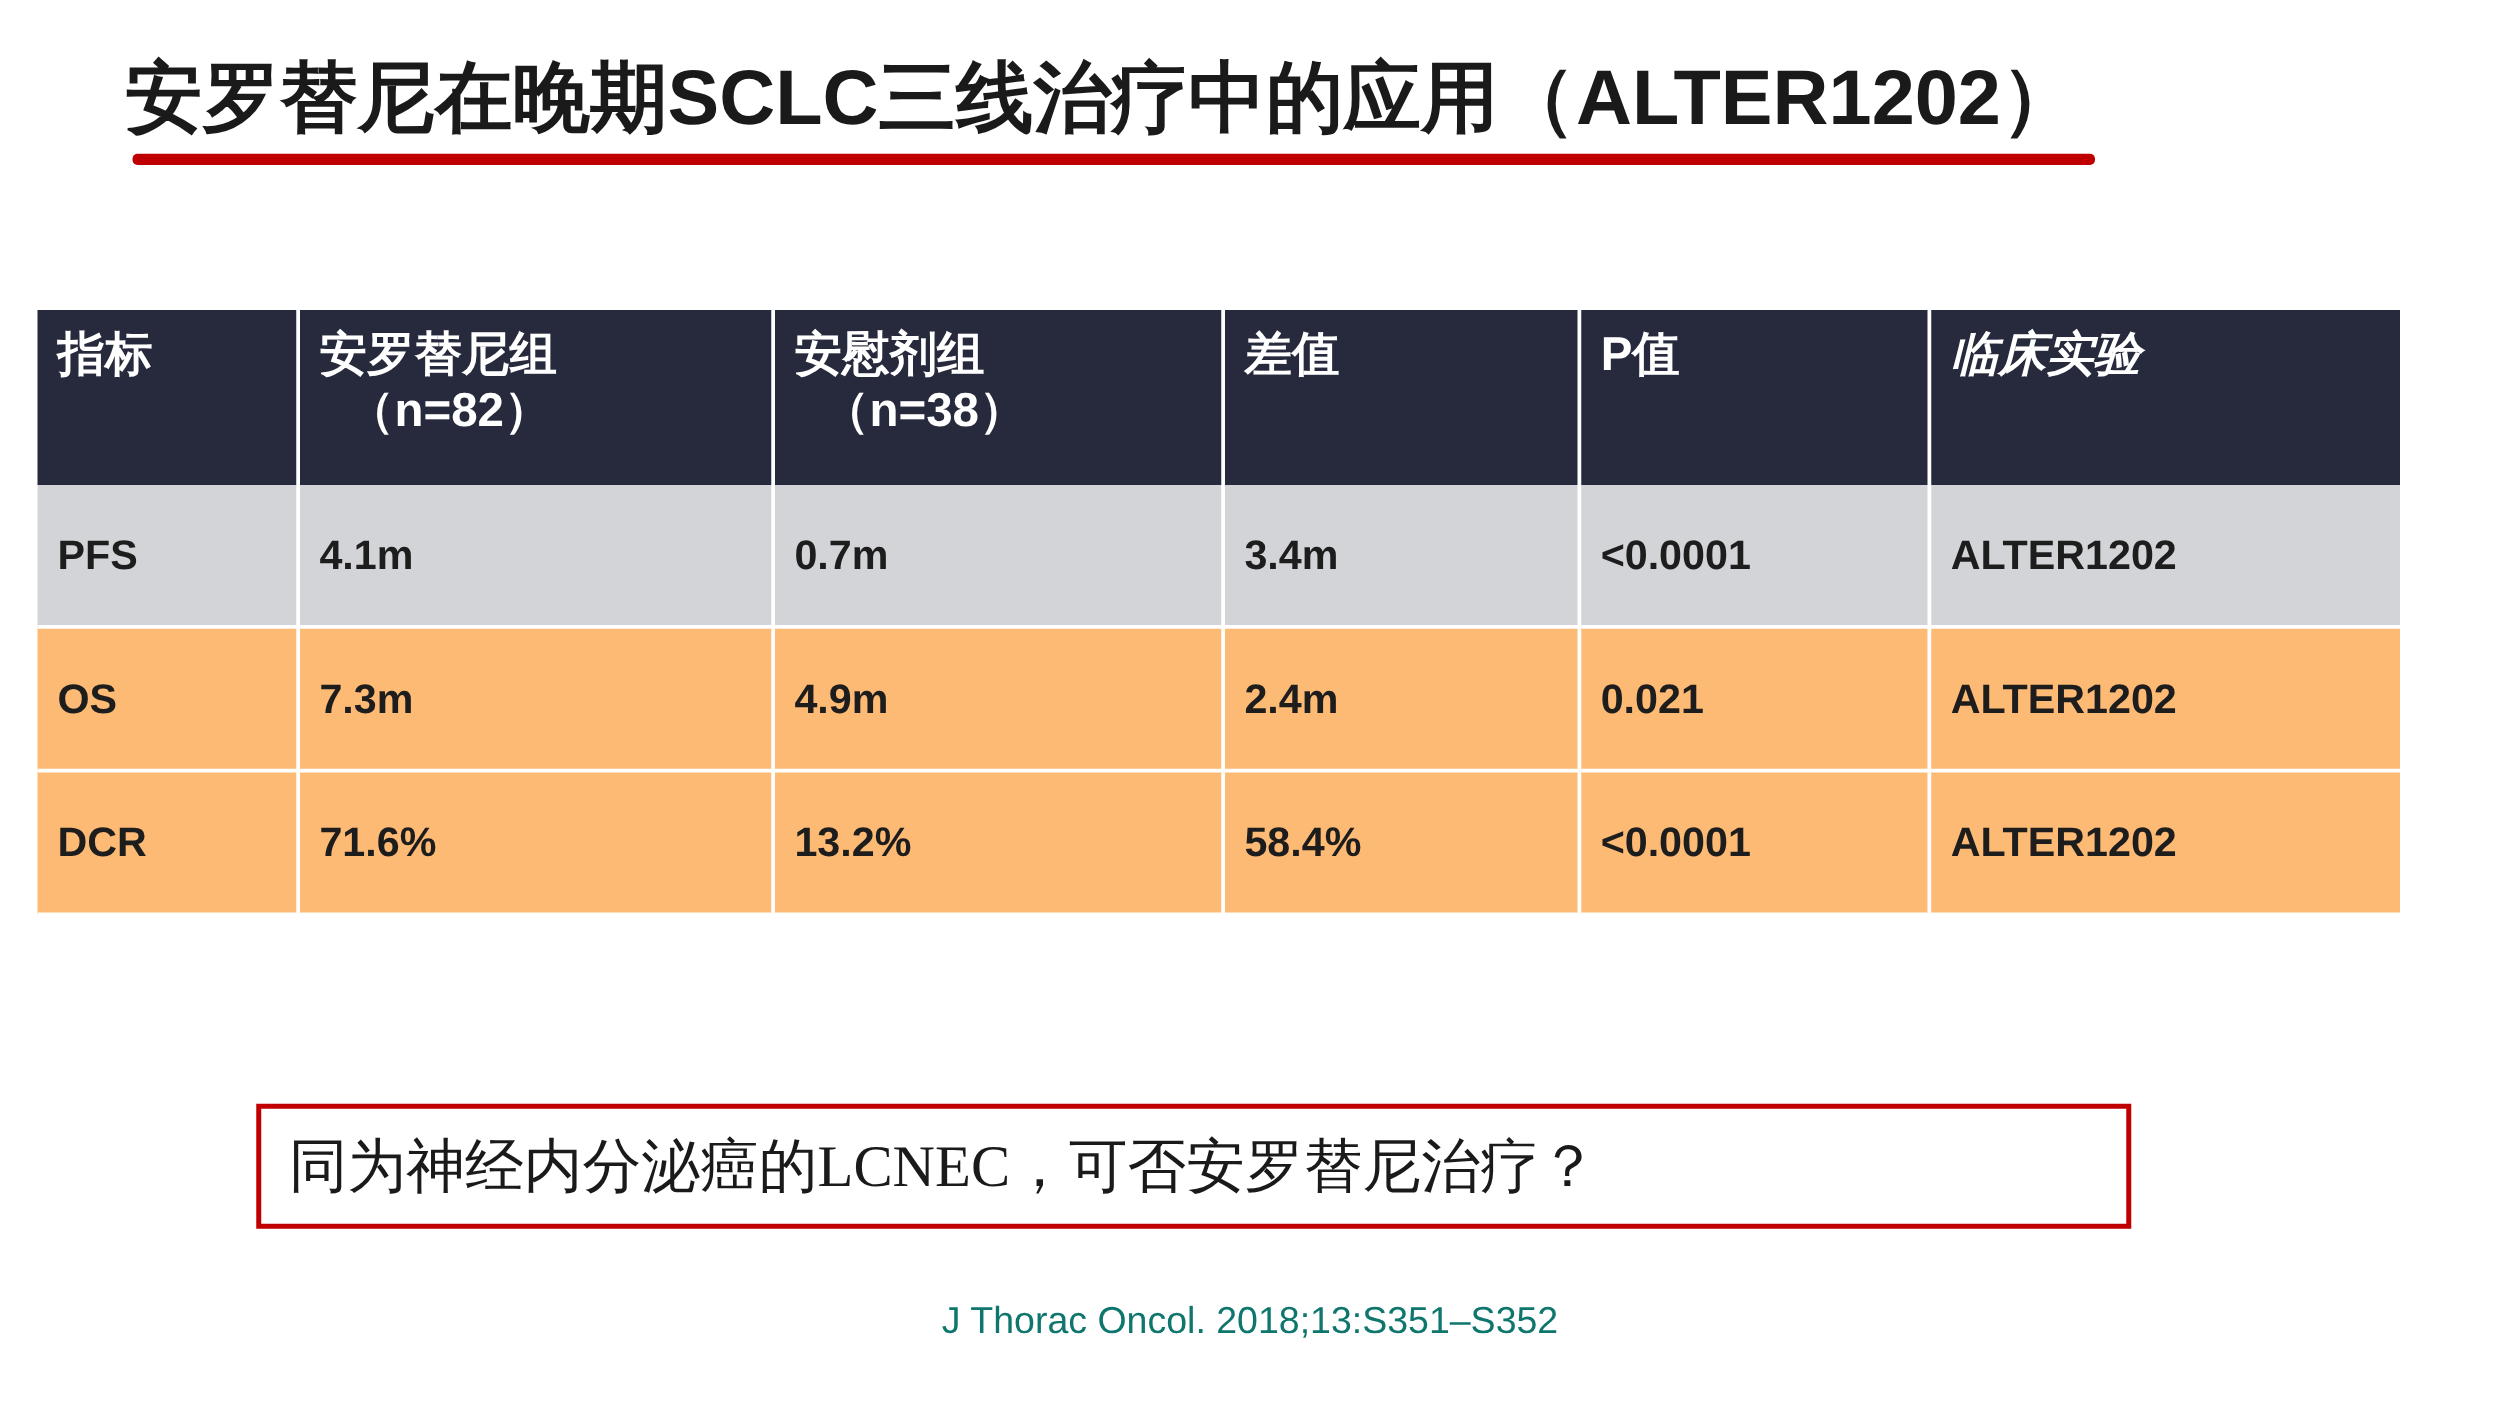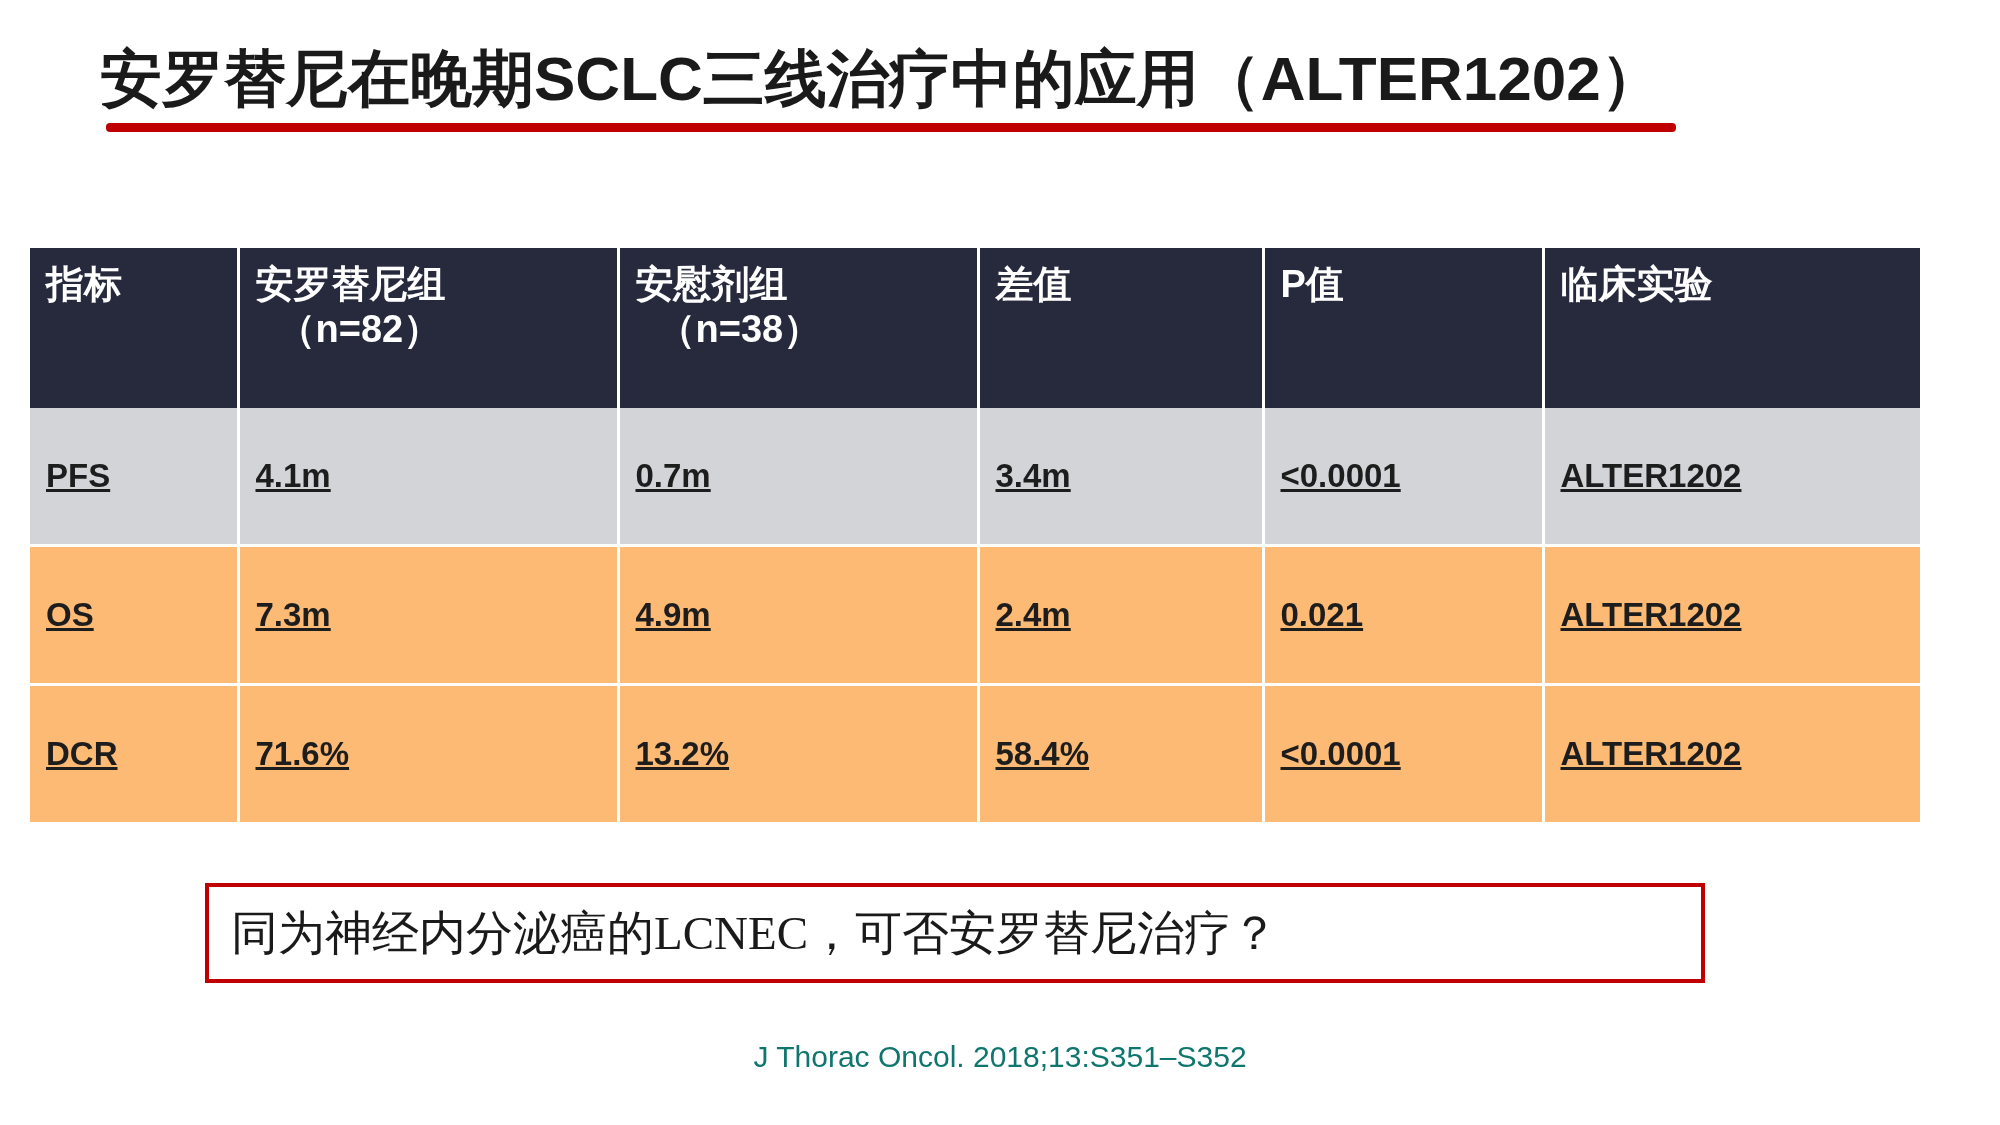--- a/index.html
+++ b/index.html
@@ -54,37 +54,36 @@
     border-collapse: collapse;
     width: 1890px;
     table-layout: fixed;
   }
   table.data thead th {
     background: #262a3c;
     color: #ffffff;
     font-size: 38px;
     font-weight: bold;
     text-align: left;
-    padding: 14px 16px 26px 16px;
+    padding: 14px 16px 6px 16px;
     vertical-align: top;
     border-right: 3px solid #ffffff;
     line-height: 1.18;
     height: 120px;
   }
-  table.data thead th:last-child { border-right: none; }
+  table.data thead th:last-child { border-right: none; font-style: italic; }
   table.data tbody td {
     font-size: 33px;
     font-weight: bold;
     color: #1d1d1d;
-    padding: 32px 16px;
+    padding: 20px 16px;
     border-right: 3px solid #ffffff;
     border-bottom: 3px solid #ffffff;
     vertical-align: middle;
     height: 72px;
-    text-decoration: underline;
   }
   table.data tbody td:last-child { border-right: none; }
   table.data tbody tr.odd td  { background: #d3d4d8; }
   table.data tbody tr.even td { background: #fdba74; }
   td.red, .red { color: #ee2211; }
   .col-1 { width: 208px; }
   .col-2 { width: 380px; }
   .col-3 { width: 360px; }
   .col-4 { width: 285px; }
   .col-5 { width: 280px; }

